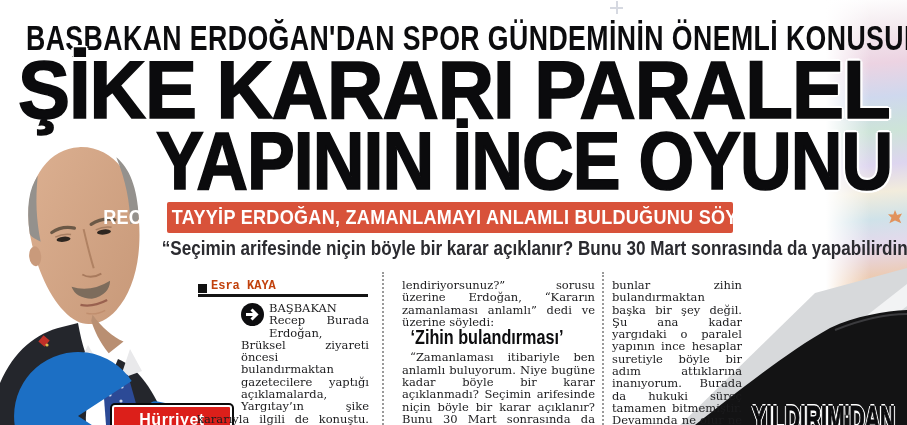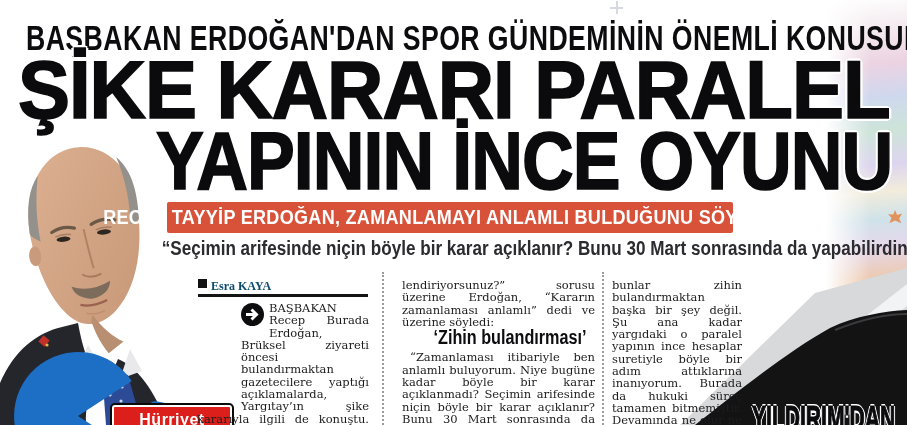--- a/index.html
+++ b/index.html
@@ -32,34 +32,34 @@
   .banner{position:absolute;left:167px;top:202px;width:566px;height:31px;z-index:7;
     background:#d8523a;border-radius:2px;display:flex;align-items:center;justify-content:center;}
   .banner span{display:inline-block;color:#fff;font-weight:bold;font-size:19px;white-space:nowrap;
     transform:scale(.95,1.05);transform-origin:50% 50%;letter-spacing:.3px;}
   .quote{position:absolute;left:120px;top:238px;width:770px;z-index:7;text-align:center;
     color:#2b2b30;}
   .quote .ql{display:block;line-height:21px;}
   .quote .ql span{display:inline-block;font-weight:bold;font-size:19px;white-space:nowrap;
     transform:scale(.9,1.03);transform-origin:50% 50%;}
   
-  .byline{position:absolute;left:198px;top:279px;z-index:7;display:flex;align-items:flex-start;
-    font-family:Liberation Serif, serif;font-weight:bold;font-size:12px;color:#0c4a6e;}
+  .byline{position:absolute;left:198px;top:279px;z-index:7;display:flex;align-items:flex-end;
+    font-family:Liberation Mono, monospace;font-weight:bold;font-size:12px;color:#c2410c;}
   .sq{width:9px;height:9px;background:#111;margin-right:4px;display:inline-block;}
   .rule{position:absolute;left:198px;top:294px;width:170px;height:3px;background:#141414;z-index:7;}
   .bodycol{position:absolute;z-index:7;font-family:"DejaVu Serif",serif;font-size:11.5px;
     line-height:12.3px;color:#1c1c1e;text-align:justify;}
   .col1{left:197px;top:302px;width:172px;}
   .col2{left:402px;top:279px;width:193px;}
   .col3{left:612px;top:279px;width:194px;}
   .b{font-weight:normal;}
   .lead-icon{float:left;width:23px;height:23px;margin:1px 5px 1px 0;}
   .col1-cut{float:left;width:44px;height:13px;margin-top:93px;}
   .col3-cut{float:right;width:64px;height:62px;margin-top:80px;}
-  .subhead{text-align:right;margin:4px 0 5px;}
+  .subhead{text-align:left;margin:4px 0 5px;}
   .subhead span{display:inline-block;font-family:"Liberation Sans",sans-serif;font-weight:bold;
     font-size:18px;color:#0d0d0f;white-space:nowrap;transform:scale(.9,1.08);transform-origin:50% 50%;}
   .p2{text-indent:8px;margin:0;}
   .divider{position:absolute;top:272px;height:153px;width:0;border-left:2px dotted #9a9a9a;z-index:7;}
   .dv1{left:382px;} .dv2{left:602px;}
   
   .hlogo{position:absolute;left:112px;top:405px;width:116px;height:26px;z-index:5;
     background:#dc1f1a;border:2px solid #fff;box-shadow:0 0 0 2px #0a0a0a;border-radius:3px;
     display:flex;align-items:center;justify-content:center;}
   .hlogo span{color:#fff;font-weight:bold;font-size:16px;letter-spacing:.5px;

